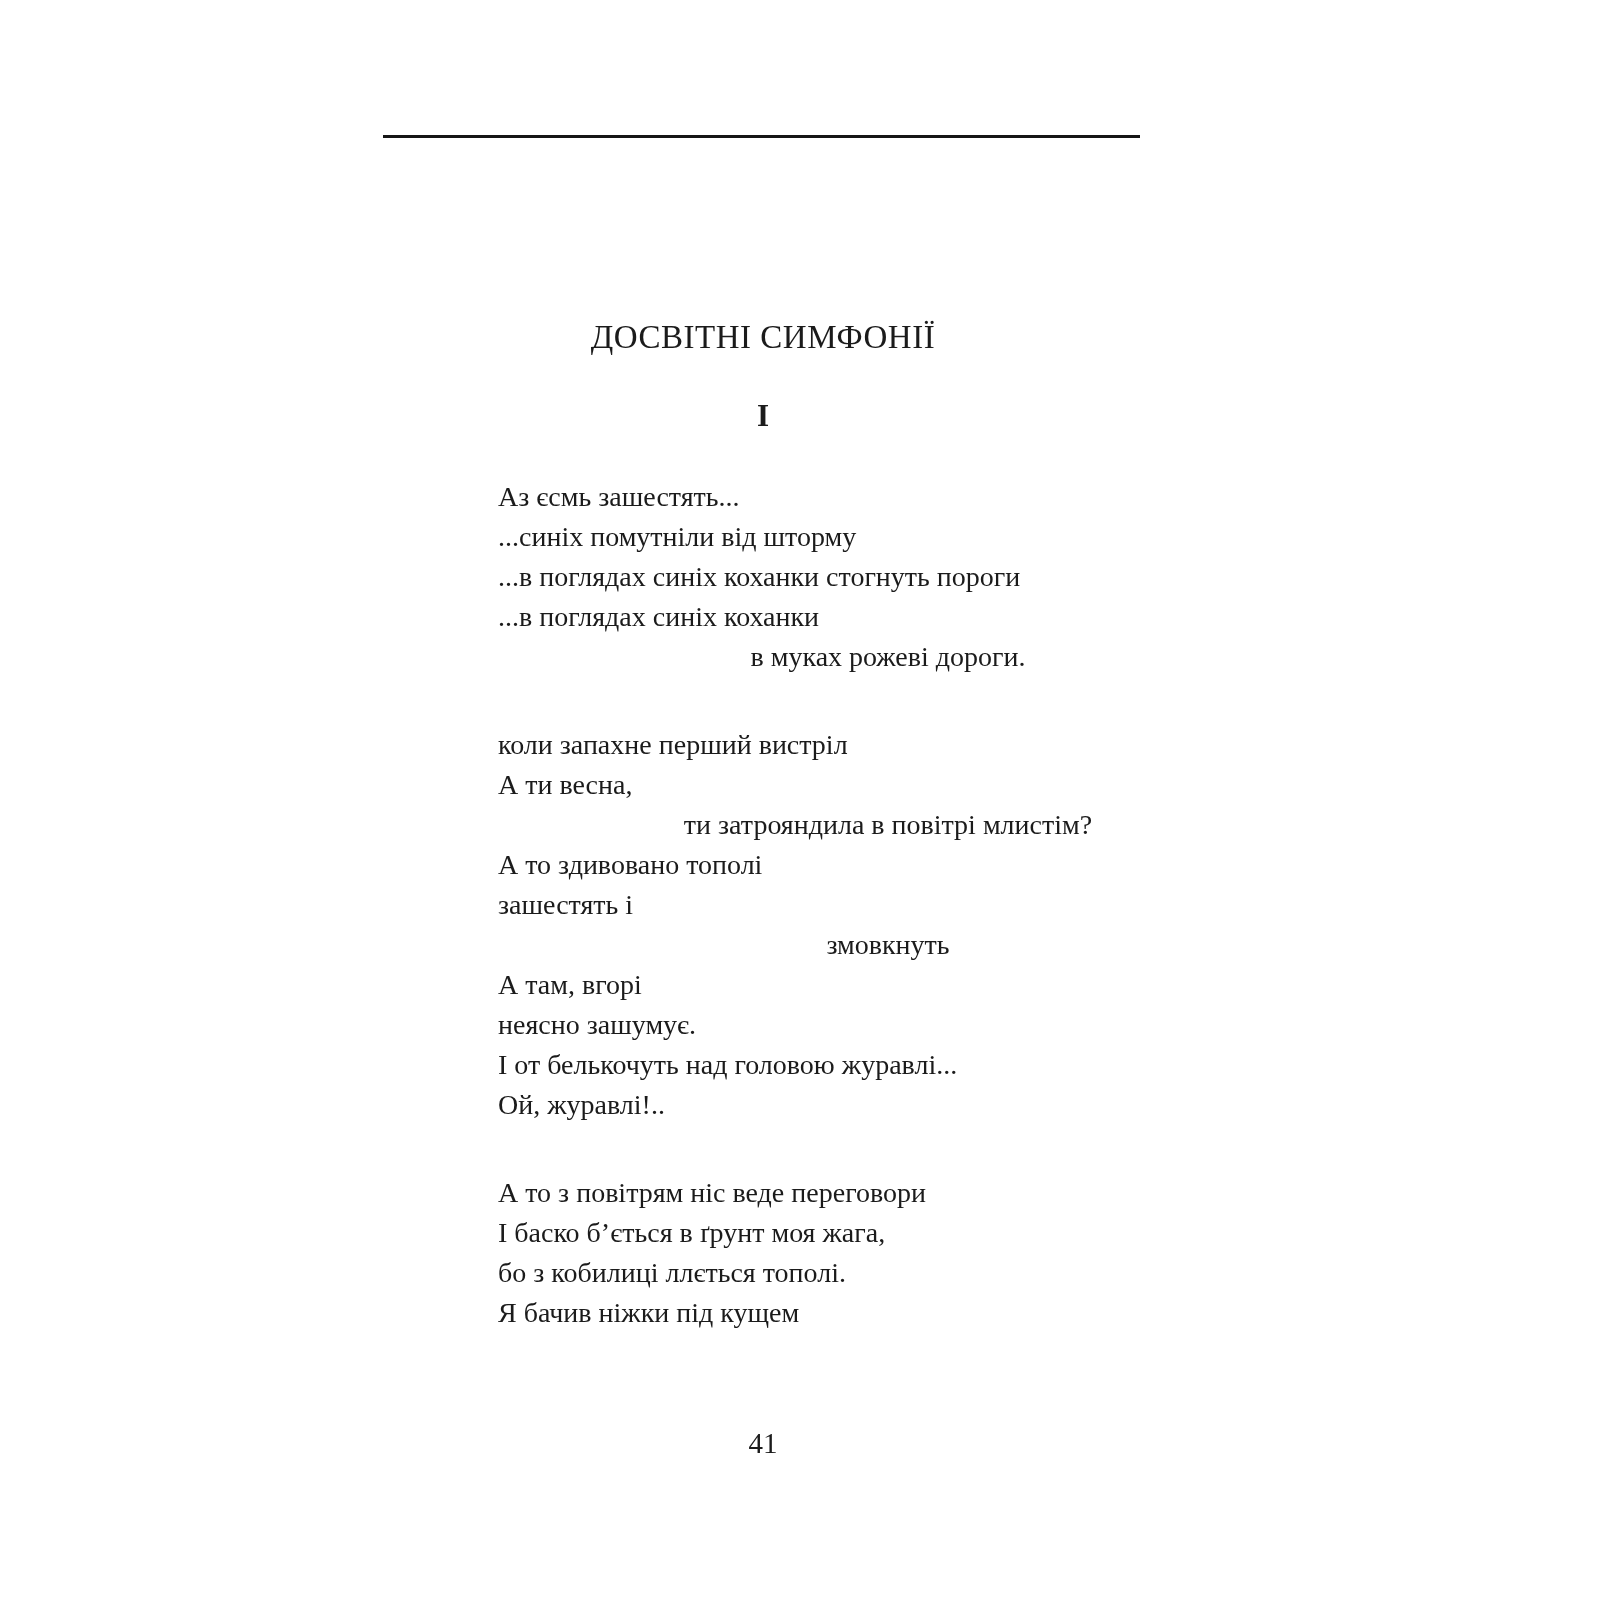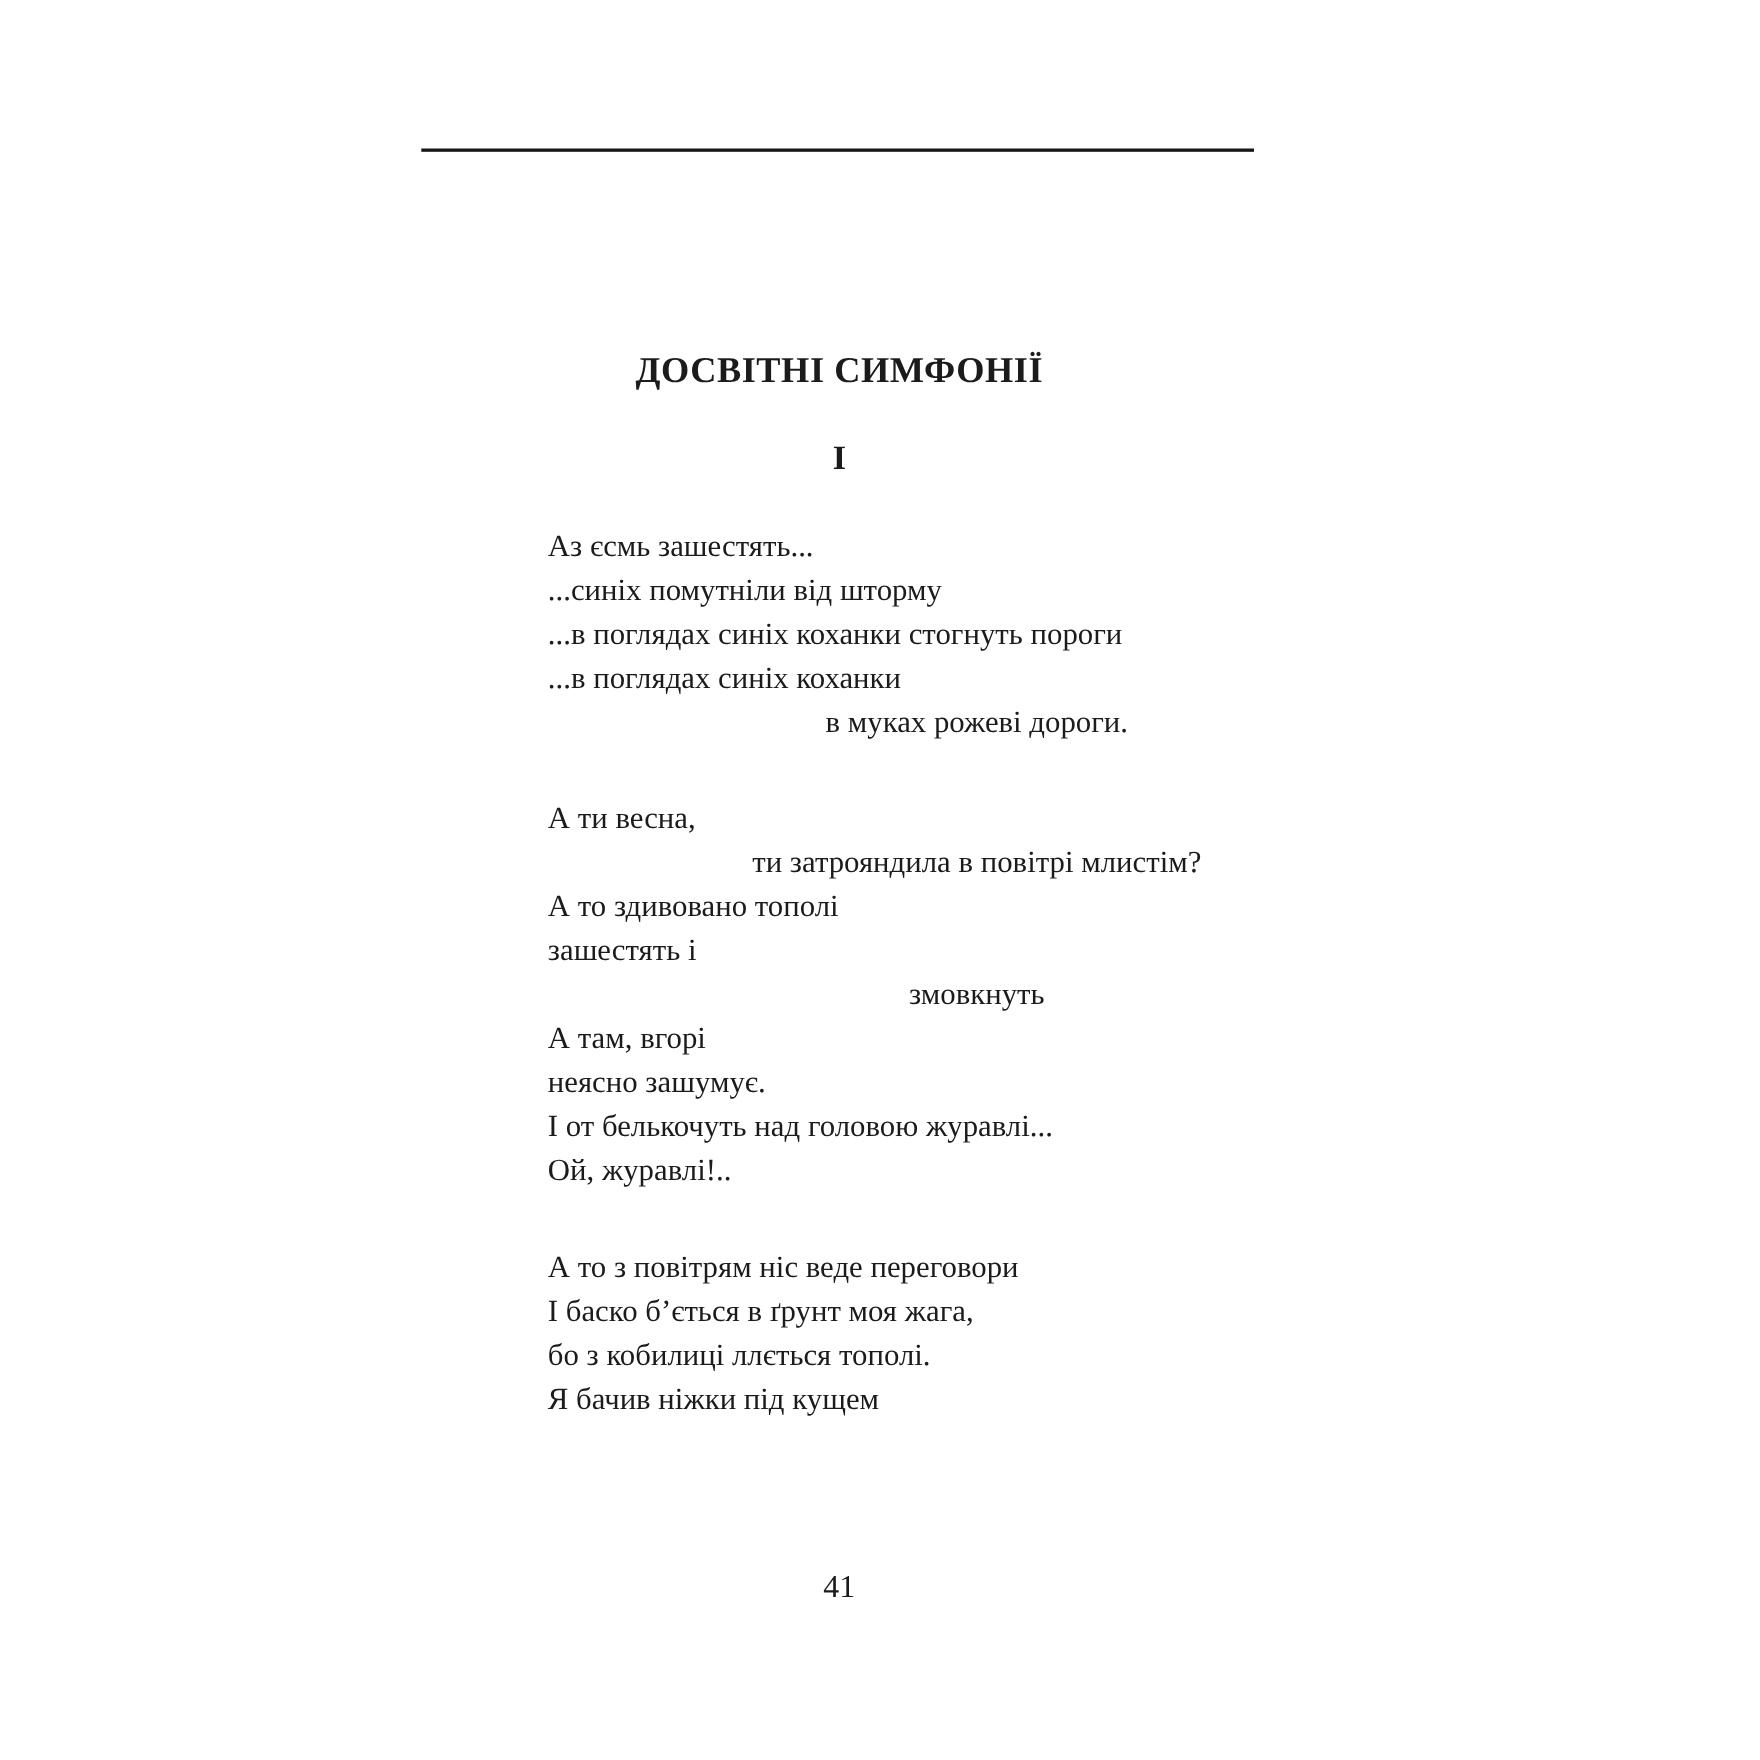--- a/index.html
+++ b/index.html
@@ -23,21 +23,21 @@
     height: 3px;
     background: #161616;
   }
   .poem-title {
     position: absolute;
     left: 383px;
     top: 319px;
     width: 760px;
     text-align: center;
     font-size: 33px;
-    font-weight: bold;
+    font-weight: normal;
     letter-spacing: 0.5px;
     line-height: 1.1;
     white-space: nowrap;
   }
   .section-number {
     position: absolute;
     left: 383px;
     top: 399px;
     width: 760px;
     text-align: center;
@@ -78,20 +78,21 @@
 
 <div class="poem">
   <div class="stanza">
     <div class="poem-line">Аз єсмь зашестять...</div>
     <div class="poem-line">...синіх помутніли від шторму</div>
     <div class="poem-line">...в поглядах синіх коханки стогнуть пороги</div>
     <div class="poem-line">...в поглядах синіх коханки</div>
     <div class="poem-line indented">в муках рожеві дороги.</div>
   </div>
   <div class="stanza">
+    <div class="poem-line">коли запахне перший вистріл</div>
     <div class="poem-line">А ти весна,</div>
     <div class="poem-line indented">ти затрояндила в повітрі млистім?</div>
     <div class="poem-line">А то здивовано тополі</div>
     <div class="poem-line">зашестять і</div>
     <div class="poem-line indented">змовкнуть</div>
     <div class="poem-line">А там, вгорі</div>
     <div class="poem-line">неясно зашумує.</div>
     <div class="poem-line">І от белькочуть над головою журавлі...</div>
     <div class="poem-line">Ой, журавлі!..</div>
   </div>

